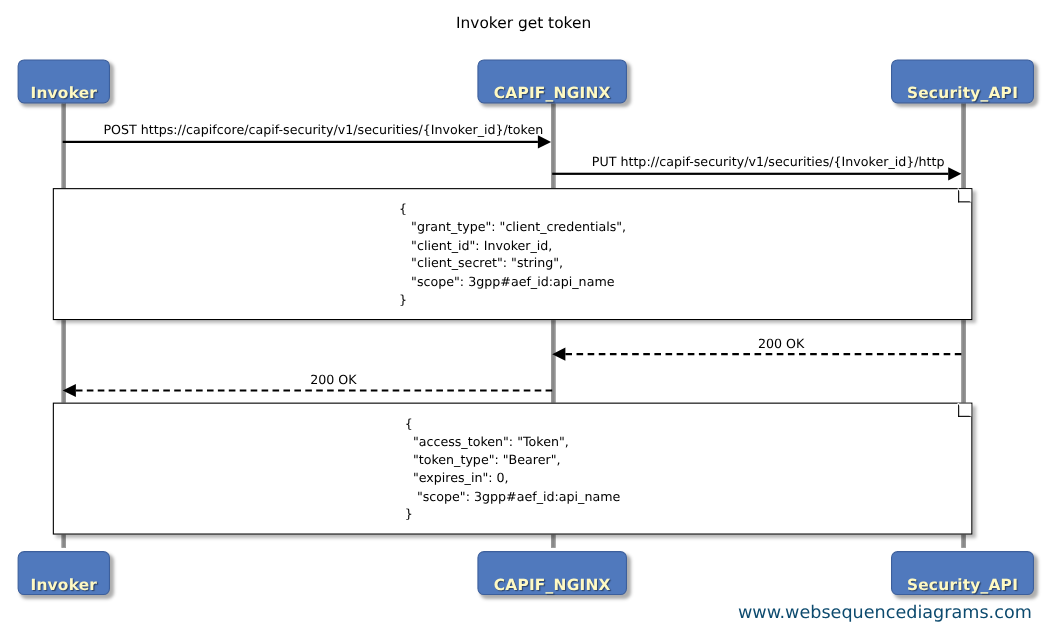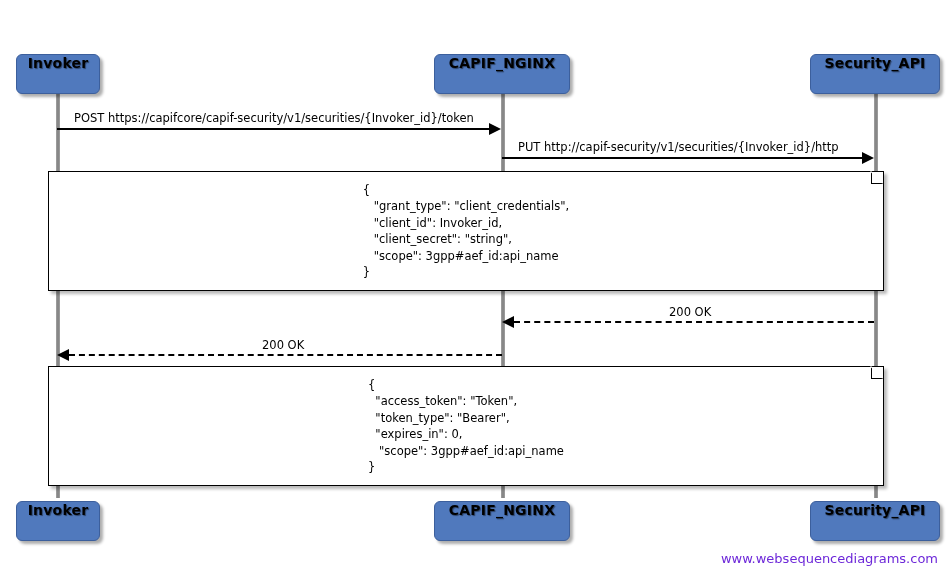--- a/index.html
+++ b/index.html
@@ -40,25 +40,25 @@
     box-sizing: content-box;
   }
 
   
   .participant {
     position: absolute;
     background: #5079bd;
     border: 1px solid #3c5f9c;
     border-radius: 6px;
     box-shadow: 3px 3px 3px rgba(0,0,0,0.32);
-    color: #000000;
+    color: #fef9c3;
     font-weight: bold;
     font-size: 14px;
     display: flex;
-    align-items: flex-start;
+    align-items: flex-end;
     justify-content: center;
     letter-spacing: 0.2px;
     text-shadow: 1px 1px 1px rgba(0,0,0,0.45);
     box-sizing: border-box;
   }
 
   
   .msg-line {
     position: absolute;
     height: 0;
@@ -79,20 +79,21 @@
   }
   .arrow-head.left {
     border-right: 12px solid #000000;
   }
   .msg-label {
     position: absolute;
     font-size: 11.5px;
     color: #000000;
     white-space: nowrap;
     font-family: "DejaVu Sans", sans-serif;
+    margin-left: 20px;
   }
 
   
   .note {
     position: absolute;
     background: #ffffff;
     border: 1px solid #000000;
     box-shadow: 3px 3px 3px rgba(0,0,0,0.28);
     box-sizing: border-box;
   }
@@ -139,30 +140,31 @@
     color: #000000;
     white-space: pre;
     font-family: "DejaVu Sans", sans-serif;
   }
 
   
   .footer {
     position: absolute;
     right: 14px;
     bottom: 10px;
-    font-size: 13px;
-    color: #6d28d9;
+    font-size: 16px;
+    color: #0c4a6e;
     font-family: "DejaVu Sans", sans-serif;
   }
 </style>
 </head>
 <body>
 
 <div id="canvas">
 
+  <div class="diagram-title">Invoker get token</div>
 
   <div class="lifeline" style="left:56px; top:94px; height:404px;"></div>
   <div class="lifeline" style="left:501px; top:94px; height:404px;"></div>
   <div class="lifeline" style="left:874px; top:94px; height:404px;"></div>
 
   <div class="participant" style="left:16px; top:54px; width:84px; height:40px;">
     <span>Invoker</span>
   </div>
   <div class="participant" style="left:434px; top:54px; width:136px; height:40px;">
     <span>CAPIF_NGINX</span>

